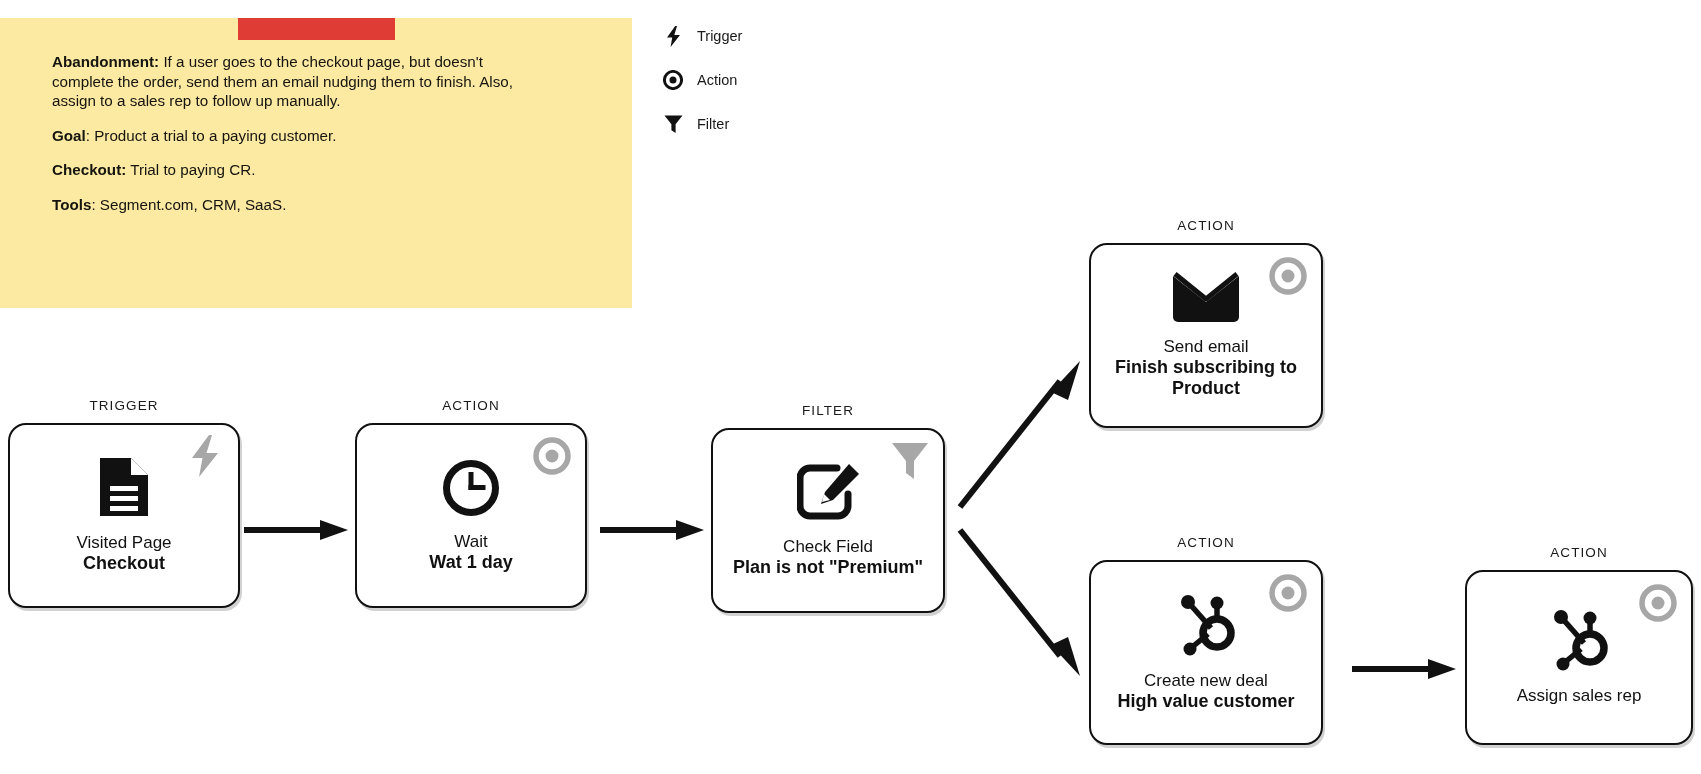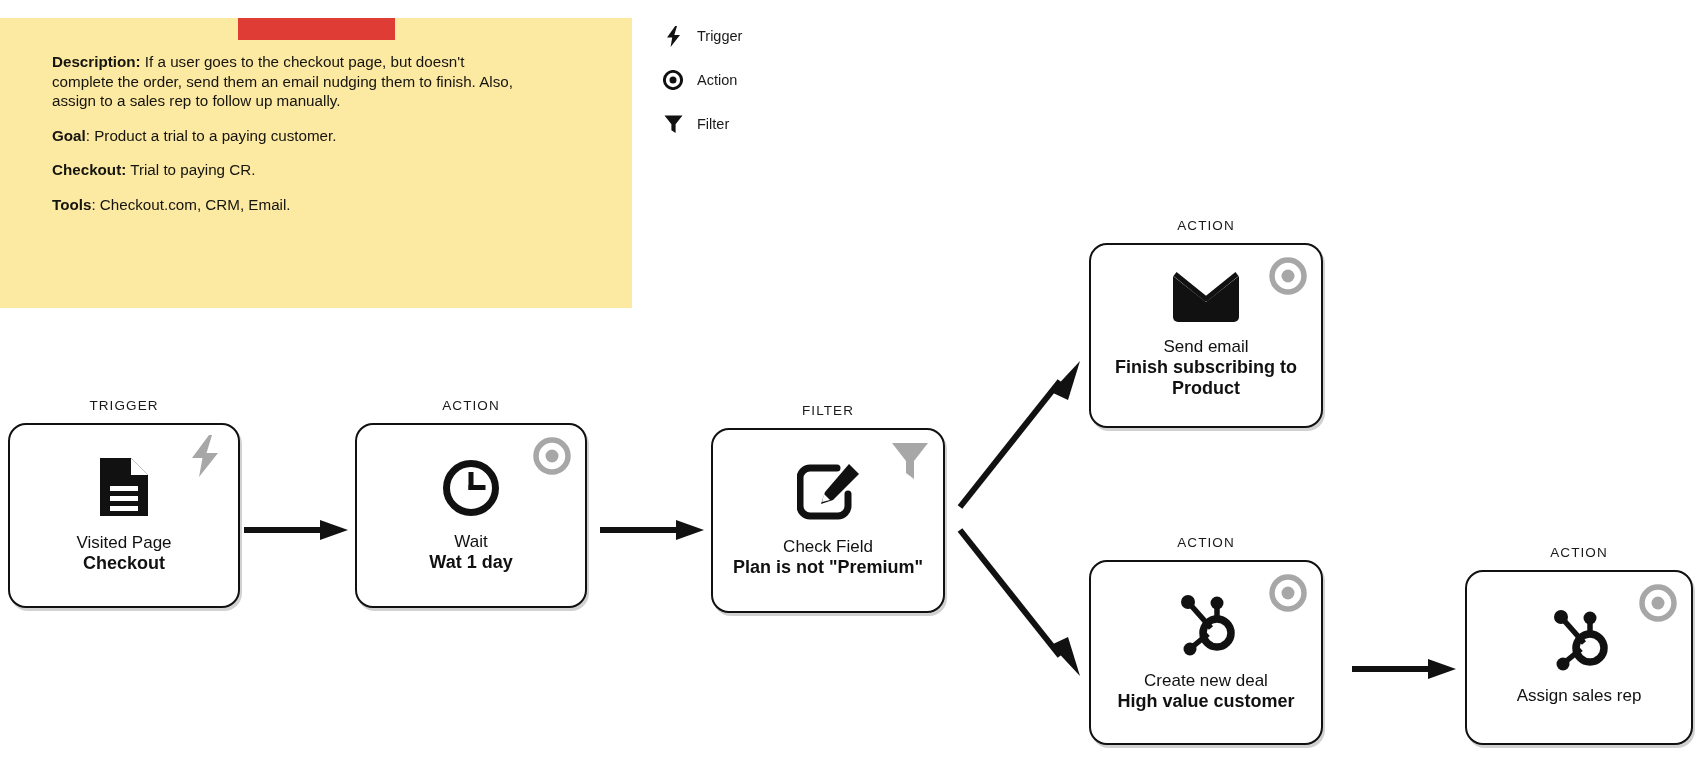--- a/index.html
+++ b/index.html
@@ -162,33 +162,33 @@
 </style>
 </head>
 <body>
 
 <div id="canvas">
 
   <div id="sticky-note">
     <div id="note-tape"></div>
 
     <p class="note-para">
-      <span class="note-label">Description:</span><span> If a user goes to the checkout page, but doesn't complete the order, send them an email nudging them to finish. Also, assign to a sales rep to follow up manually.</span>
+      <span class="note-label">Abandonment:</span><span> If a user goes to the checkout page, but doesn't complete the order, send them an email nudging them to finish. Also, assign to a sales rep to follow up manually.</span>
     </p>
 
     <p class="note-para">
       <span class="note-label">Goal</span><span>: Product a trial to a paying customer.</span>
     </p>
 
     <p class="note-para">
       <span class="note-label">Checkout:</span><span> Trial to paying CR.</span>
     </p>
 
     <p class="note-para">
-      <span class="note-label">Tools</span><span>: Checkout.com, CRM, Email.</span>
+      <span class="note-label">Tools</span><span>: Segment.com, CRM, SaaS.</span>
     </p>
   </div>
 
   <div id="legend">
 
     <div class="legend-row">
       <span class="legend-glyph">
         <svg width="15" height="21" viewBox="0 0 15 21" aria-hidden="true">
           <path d="M9.2 0 L1 11.4 H6.2 L4.6 21 L14 9 H8.3 L11 0 Z" fill="#111111"></path>
         </svg>

